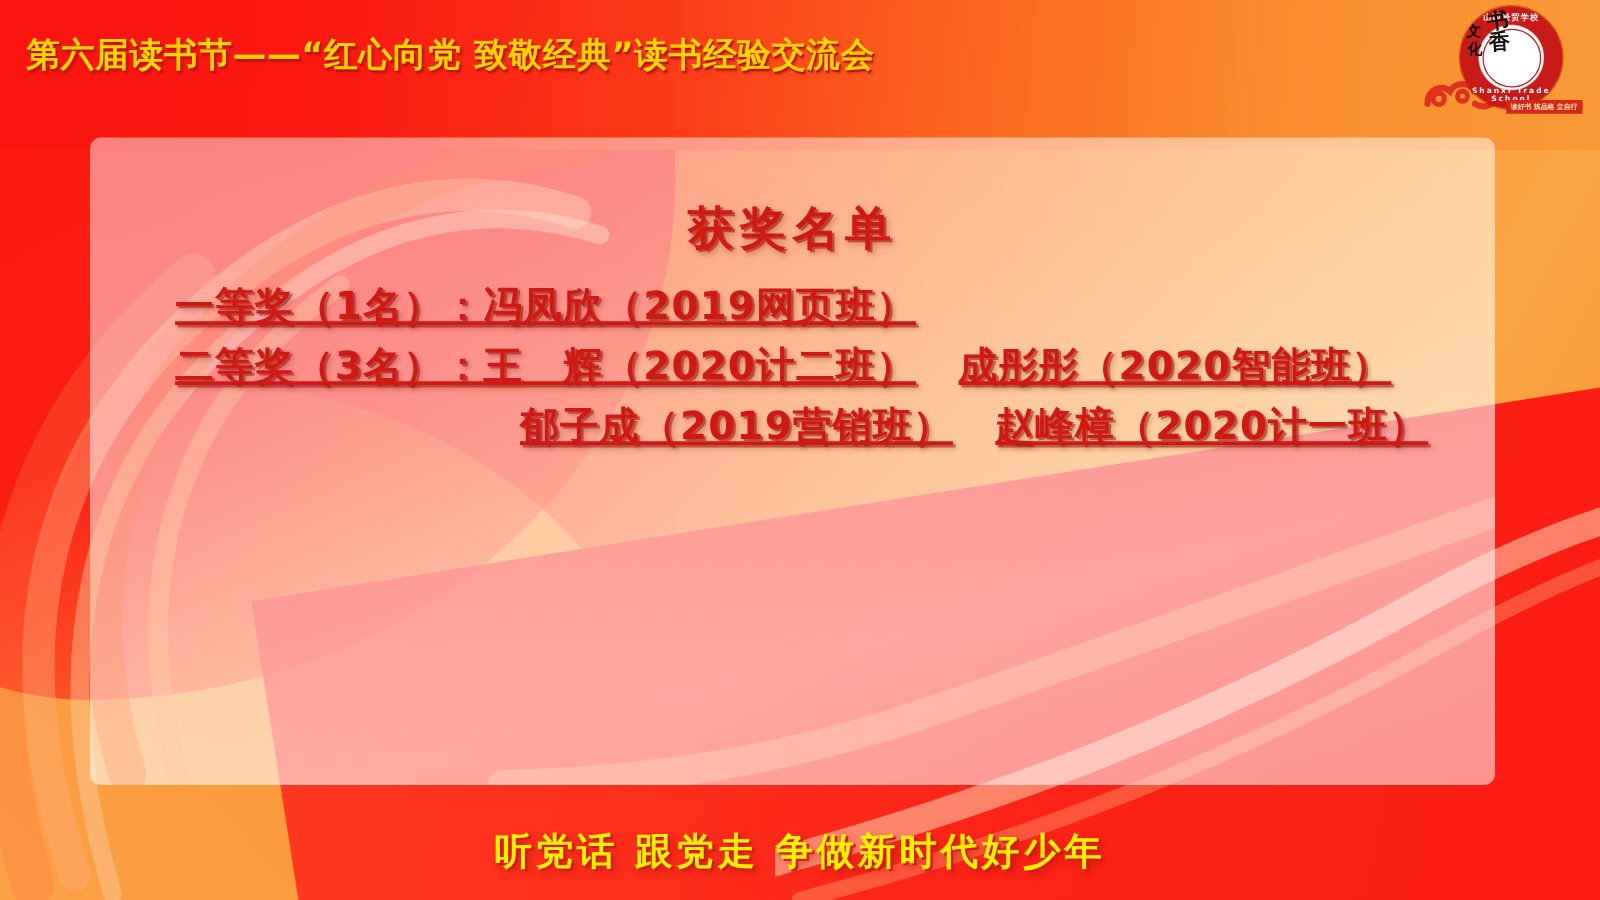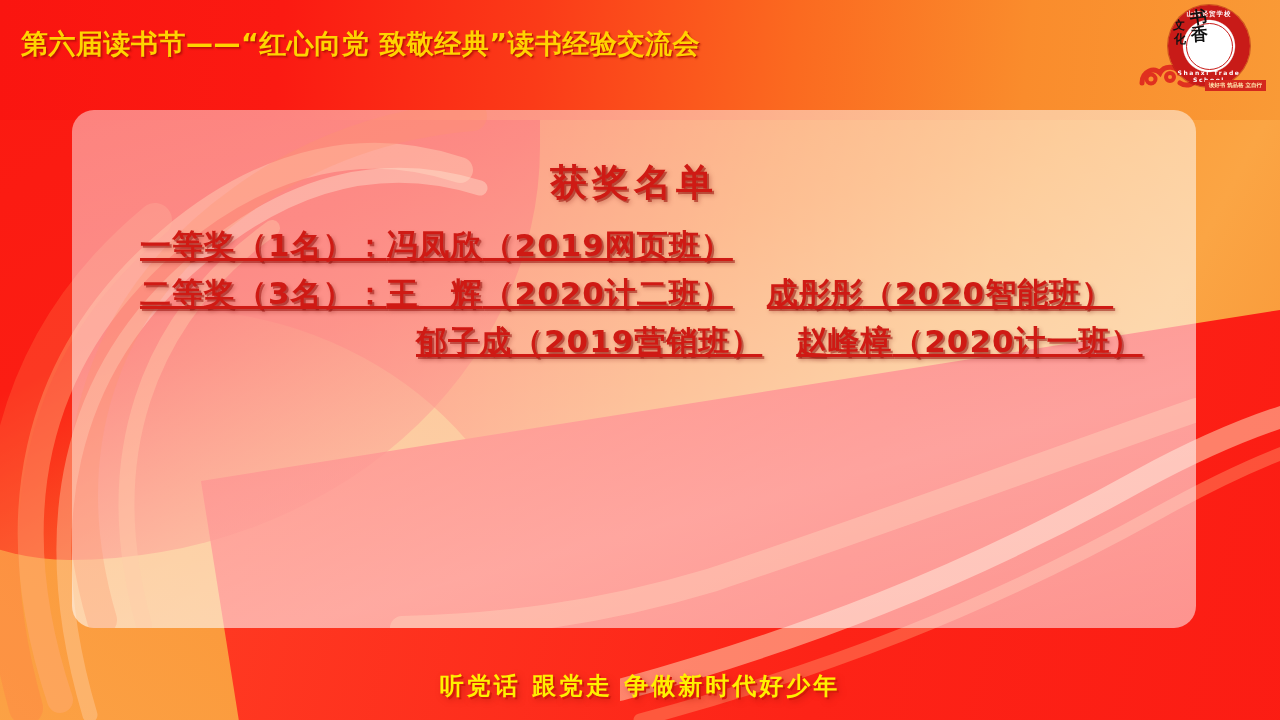--- a/index.html
+++ b/index.html
@@ -126,21 +126,21 @@
     color:#ffe9b0; font-size:5.5px; font-weight:bold;
     padding:2px 4px; white-space:nowrap;
     z-index:3;
   }
 
   
   .panel {
     position:absolute;
     left:72px; top:110px;
     width:1124px; height:518px;
-    border-radius:22px;
+    border-radius:9px;
     background:linear-gradient(165deg,
        rgba(255,255,255,.46) 0%,
        rgba(255,255,255,.50) 35%,
        rgba(255,255,255,.58) 70%,
        rgba(255,255,255,.52) 100%);
     z-index:5;
     overflow:hidden;
   }
   .panel-inner {
     position:relative;
@@ -175,21 +175,21 @@
     text-shadow:2px 2px 0 rgba(150,14,8,.50), 3px 3px 4px rgba(120,10,5,.30);
     text-decoration:underline;
   }
   .award-line.indent { padding-left:276px; }
   .award-line .gap { display:inline-block; width:34px; }
 
   
   .slogan {
     position:absolute; left:0; bottom:18px; width:1280px;
     text-align:center;
-    font-size:24px; font-weight:bold;
+    font-size:30px; font-weight:bold;
     color:#fff000;
     letter-spacing:3px;
     z-index:8;
     text-shadow:2px 2px 0 #d41a0c, 3px 3px 6px rgba(150,15,0,.5);
   }
 </style>
 </head>
 <body>
 
 <div id="slide">

